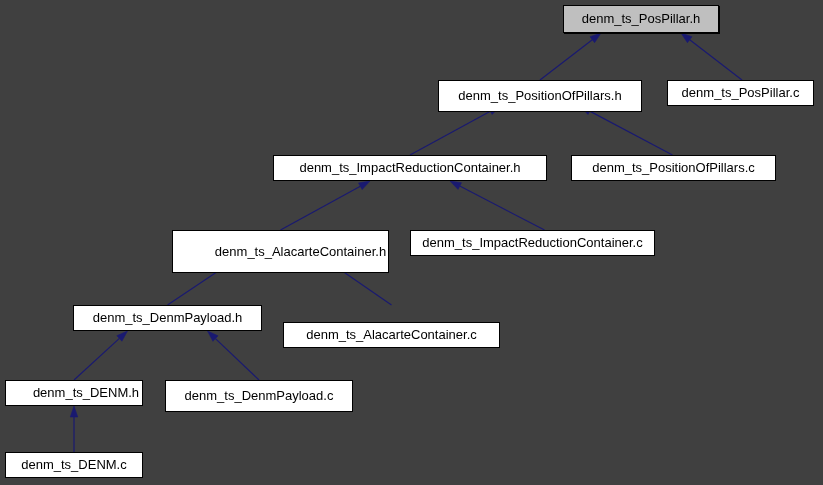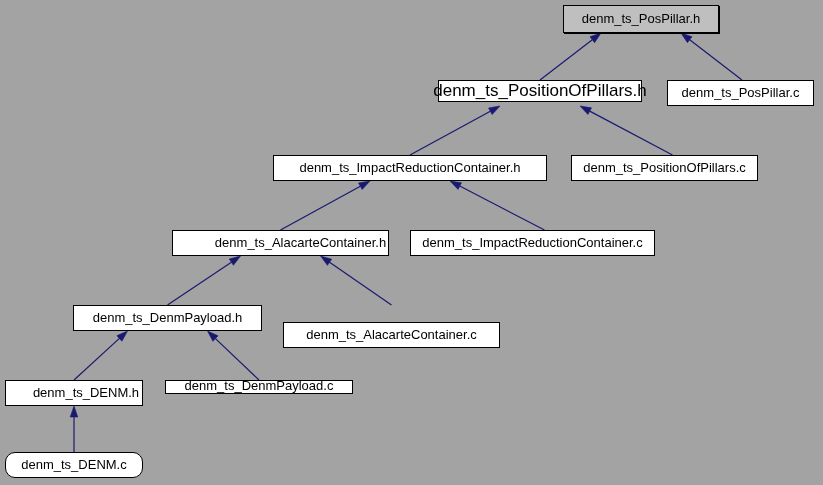--- a/index.html
+++ b/index.html
@@ -4,21 +4,21 @@
 <style>
   html, body {
     margin: 0;
     padding: 0;
     background: #ffffff;
   }
   #graph-root {
     position: relative;
     width: 823px;
     height: 485px;
-    background: #a3a3a3;
+    background: #404040;
     font-family: "Liberation Sans", sans-serif;
     overflow: hidden;
   }
   #graph-svg {
     position: absolute;
     left: 0;
     top: 0;
     width: 823px;
     height: 485px;
   }
@@ -80,47 +80,47 @@
       <polygon points="127.50,331.00 121.92,341.19 116.86,335.66" class="edge-head" fill="#191970"></polygon>
       <line x1="259.00" y1="380.00" x2="215.47" y2="338.58" class="edge-line" stroke="#191970"></line>
       <polygon points="207.50,331.00 218.05,335.87 212.88,341.30" class="edge-head" fill="#191970"></polygon>
       <line x1="74.00" y1="452.00" x2="74.00" y2="417.00" class="edge-line" stroke="#191970"></line>
       <polygon points="74.00,406.00 77.75,417.00 70.25,417.00" class="edge-head" fill="#191970"></polygon>
     </svg>
   <div id="nodes-layer">
       <div class="node-box highlight" style="left: 563px; top: 5px; width: 156px; height: 28px; font-size: 13px;">
         <span class="node-label">denm_ts_PosPillar.h</span>
       </div>
-      <div class="node-box" style="left: 438px; top: 80px; width: 204px; height: 22px; font-size: 17px;">
+      <div class="node-box" style="left: 438px; top: 80px; width: 204px; height: 32px; font-size: 13px;">
         <span class="node-label">denm_ts_PositionOfPillars.h</span>
       </div>
       <div class="node-box" style="left: 667px; top: 80px; width: 147px; height: 26px; font-size: 13px;">
         <span class="node-label">denm_ts_PosPillar.c</span>
       </div>
       <div class="node-box" style="left: 273px; top: 155px; width: 274px; height: 26px; font-size: 13px;">
         <span class="node-label">denm_ts_ImpactReductionContainer.h</span>
       </div>
-      <div class="node-box" style="left: 571px; top: 155px; width: 187px; height: 26px; font-size: 13px; align-items: center;">
+      <div class="node-box" style="left: 571px; top: 155px; width: 205px; height: 26px; font-size: 13px; align-items: center;">
         <span class="node-label">denm_ts_PositionOfPillars.c</span>
       </div>
-      <div class="node-box" style="left: 172px; top: 230px; width: 217px; height: 26px; font-size: 13px; padding-left: 40px;">
+      <div class="node-box" style="left: 172px; top: 230px; width: 217px; height: 43px; font-size: 13px; padding-left: 40px;">
         <span class="node-label">denm_ts_AlacarteContainer.h</span>
       </div>
       <div class="node-box" style="left: 410px; top: 230px; width: 245px; height: 26px; font-size: 13px;">
         <span class="node-label">denm_ts_ImpactReductionContainer.c</span>
       </div>
       <div class="node-box" style="left: 73px; top: 305px; width: 189px; height: 26px; font-size: 13px; align-items: center;">
         <span class="node-label">denm_ts_DenmPayload.h</span>
       </div>
       <div class="node-box" style="left: 283px; top: 305px; width: 217px; height: 26px; font-size: 13px; margin-top: 17px;">
         <span class="node-label">denm_ts_AlacarteContainer.c</span>
       </div>
       <div class="node-box" style="left: 5px; top: 380px; width: 138px; height: 26px; font-size: 13px; padding-left: 24px;">
         <span class="node-label">denm_ts_DENM.h</span>
       </div>
-      <div class="node-box" style="left: 165px; top: 380px; width: 188px; height: 14px; font-size: 13px; align-items: flex-end;">
+      <div class="node-box" style="left: 165px; top: 380px; width: 188px; height: 32px; font-size: 13px;">
         <span class="node-label">denm_ts_DenmPayload.c</span>
       </div>
-      <div class="node-box" style="left: 5px; top: 452px; width: 138px; height: 26px; font-size: 13px; border-radius: 10px;">
+      <div class="node-box" style="left: 5px; top: 452px; width: 138px; height: 26px; font-size: 13px;">
         <span class="node-label">denm_ts_DENM.c</span>
       </div>
     </div>
 </div>
 
 </body></html>

